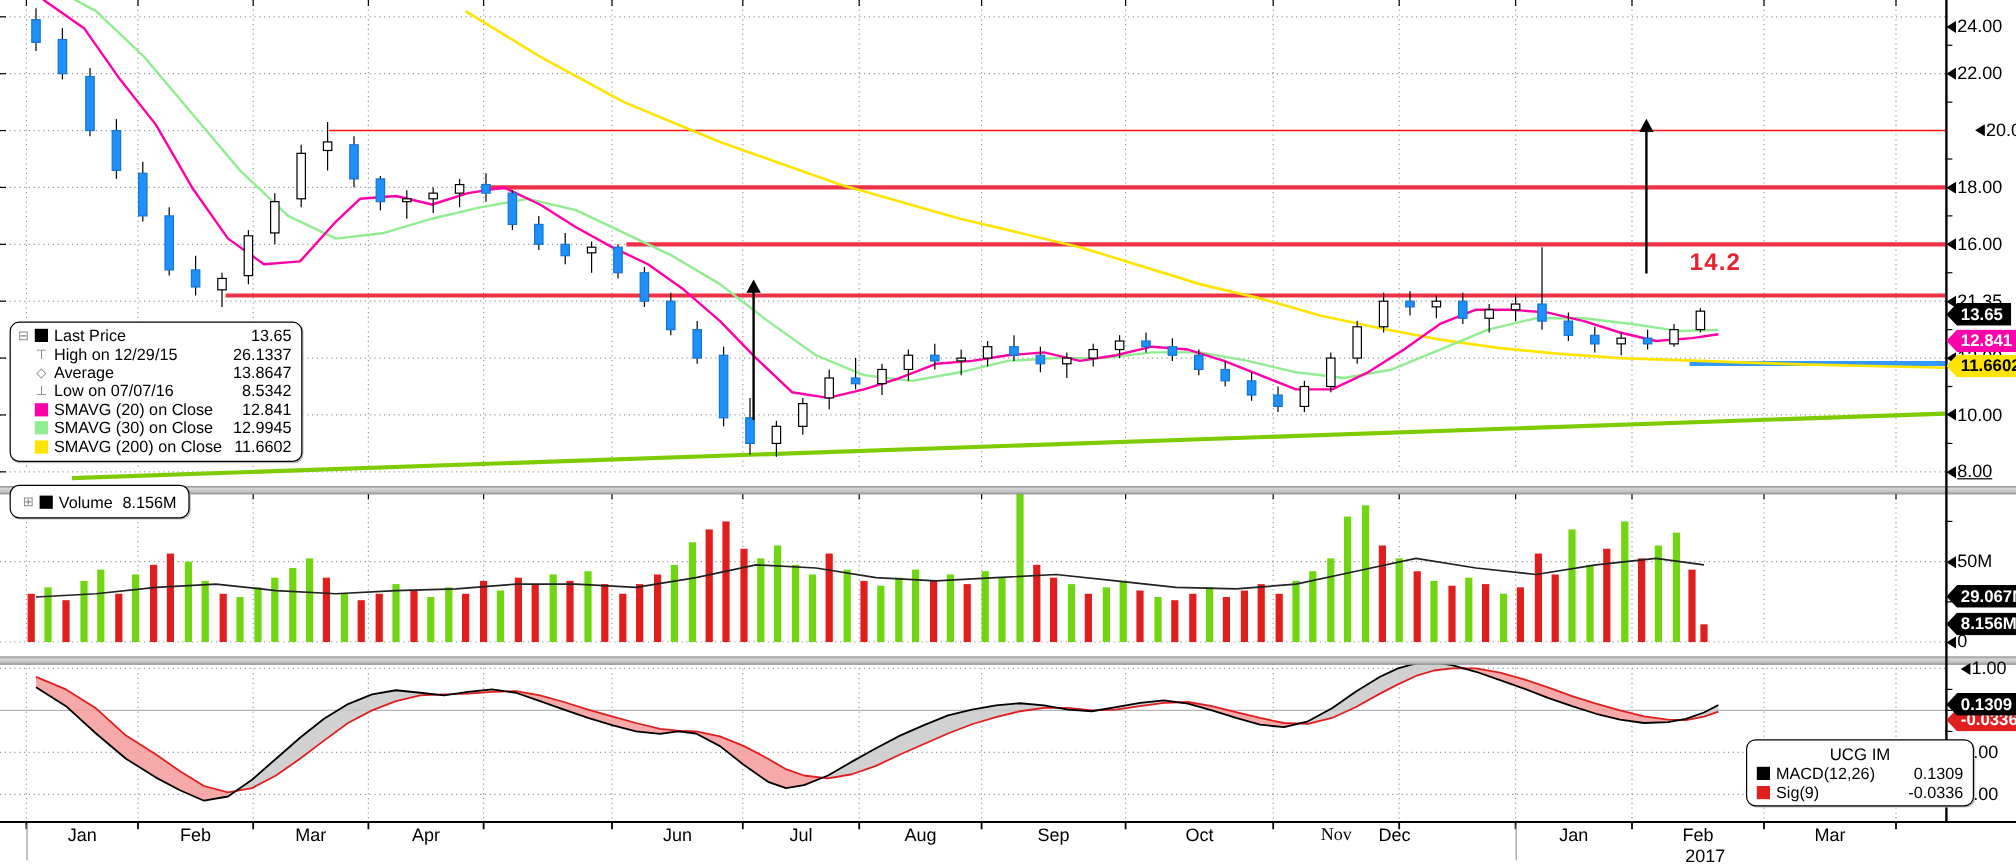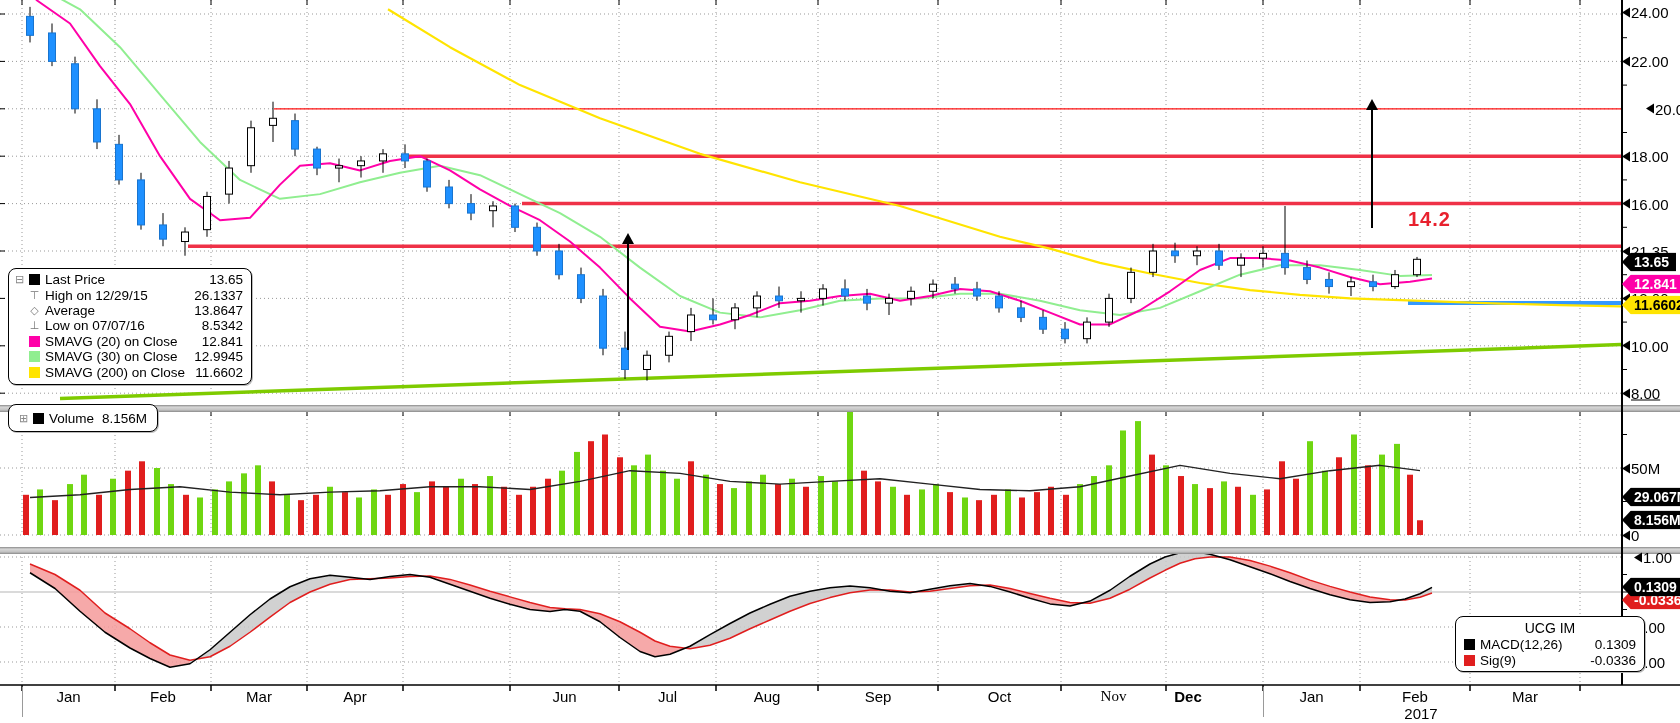--- a/index.html
+++ b/index.html
@@ -516,21 +516,21 @@
         <line x1="1621" y1="644.5" x2="1627" y2="644.5" stroke="#000" stroke-width="1"></line>
         <line x1="0" y1="685" x2="1680" y2="685" stroke="#000" stroke-width="1.5"></line>
       </g>
   </svg>
 
   <div class="divider" style="top:405px"></div>
   <div class="divider" style="top:547px"></div>
   <div class="axis-line"></div>
 
   <div id="labels">
-      <div class="axis-label" style="top: 12px;">
+      <div class="axis-label" style="top: 22px;">
         <span class="tri"></span>
         <span>24.00</span>
       </div>
       <div class="axis-label" style="top: 61.4px;">
         <span class="tri"></span>
         <span>22.00</span>
       </div>
       <div class="axis-label" style="top: 108.8px; padding-left: 24px;">
         <span class="tri"></span>
         <span>20.00</span>
@@ -590,21 +590,21 @@
       <div class="month-label" style="left: 163px;">Feb</div>
       <div class="month-label" style="left: 259px;">Mar</div>
       <div class="month-label" style="left: 355px;">Apr</div>
       <div class="month-label" style="left: 456.5px; margin-top: 40px;">May</div>
       <div class="month-label" style="left: 564.5px;">Jun</div>
       <div class="month-label" style="left: 667.5px;">Jul</div>
       <div class="month-label" style="left: 767px;">Aug</div>
       <div class="month-label" style="left: 878px;">Sep</div>
       <div class="month-label" style="left: 999.5px;">Oct</div>
       <div class="month-label" style="left: 1113.5px; font-family: Liberation Serif, serif;">Nov</div>
-      <div class="month-label" style="left: 1188px; font-weight: bold;">Dec</div>
+      <div class="month-label" style="left: 1162px;">Dec</div>
       <div class="month-label" style="left: 1311.5px;">Jan</div>
       <div class="month-label" style="left: 1415px;">Feb</div>
       <div class="month-label" style="left: 1525px;">Mar</div>
       <div class="year-label" style="left: 637px; margin-top: 28px;">2016</div>
       <div class="year-label" style="left: 1421px;">2017</div>
       <div class="year-sep" style="left: 22px;"></div>
       <div class="year-sep" style="left: 1263px;"></div>
     </div>
 
   <div class="annotation-142">14.2</div>

